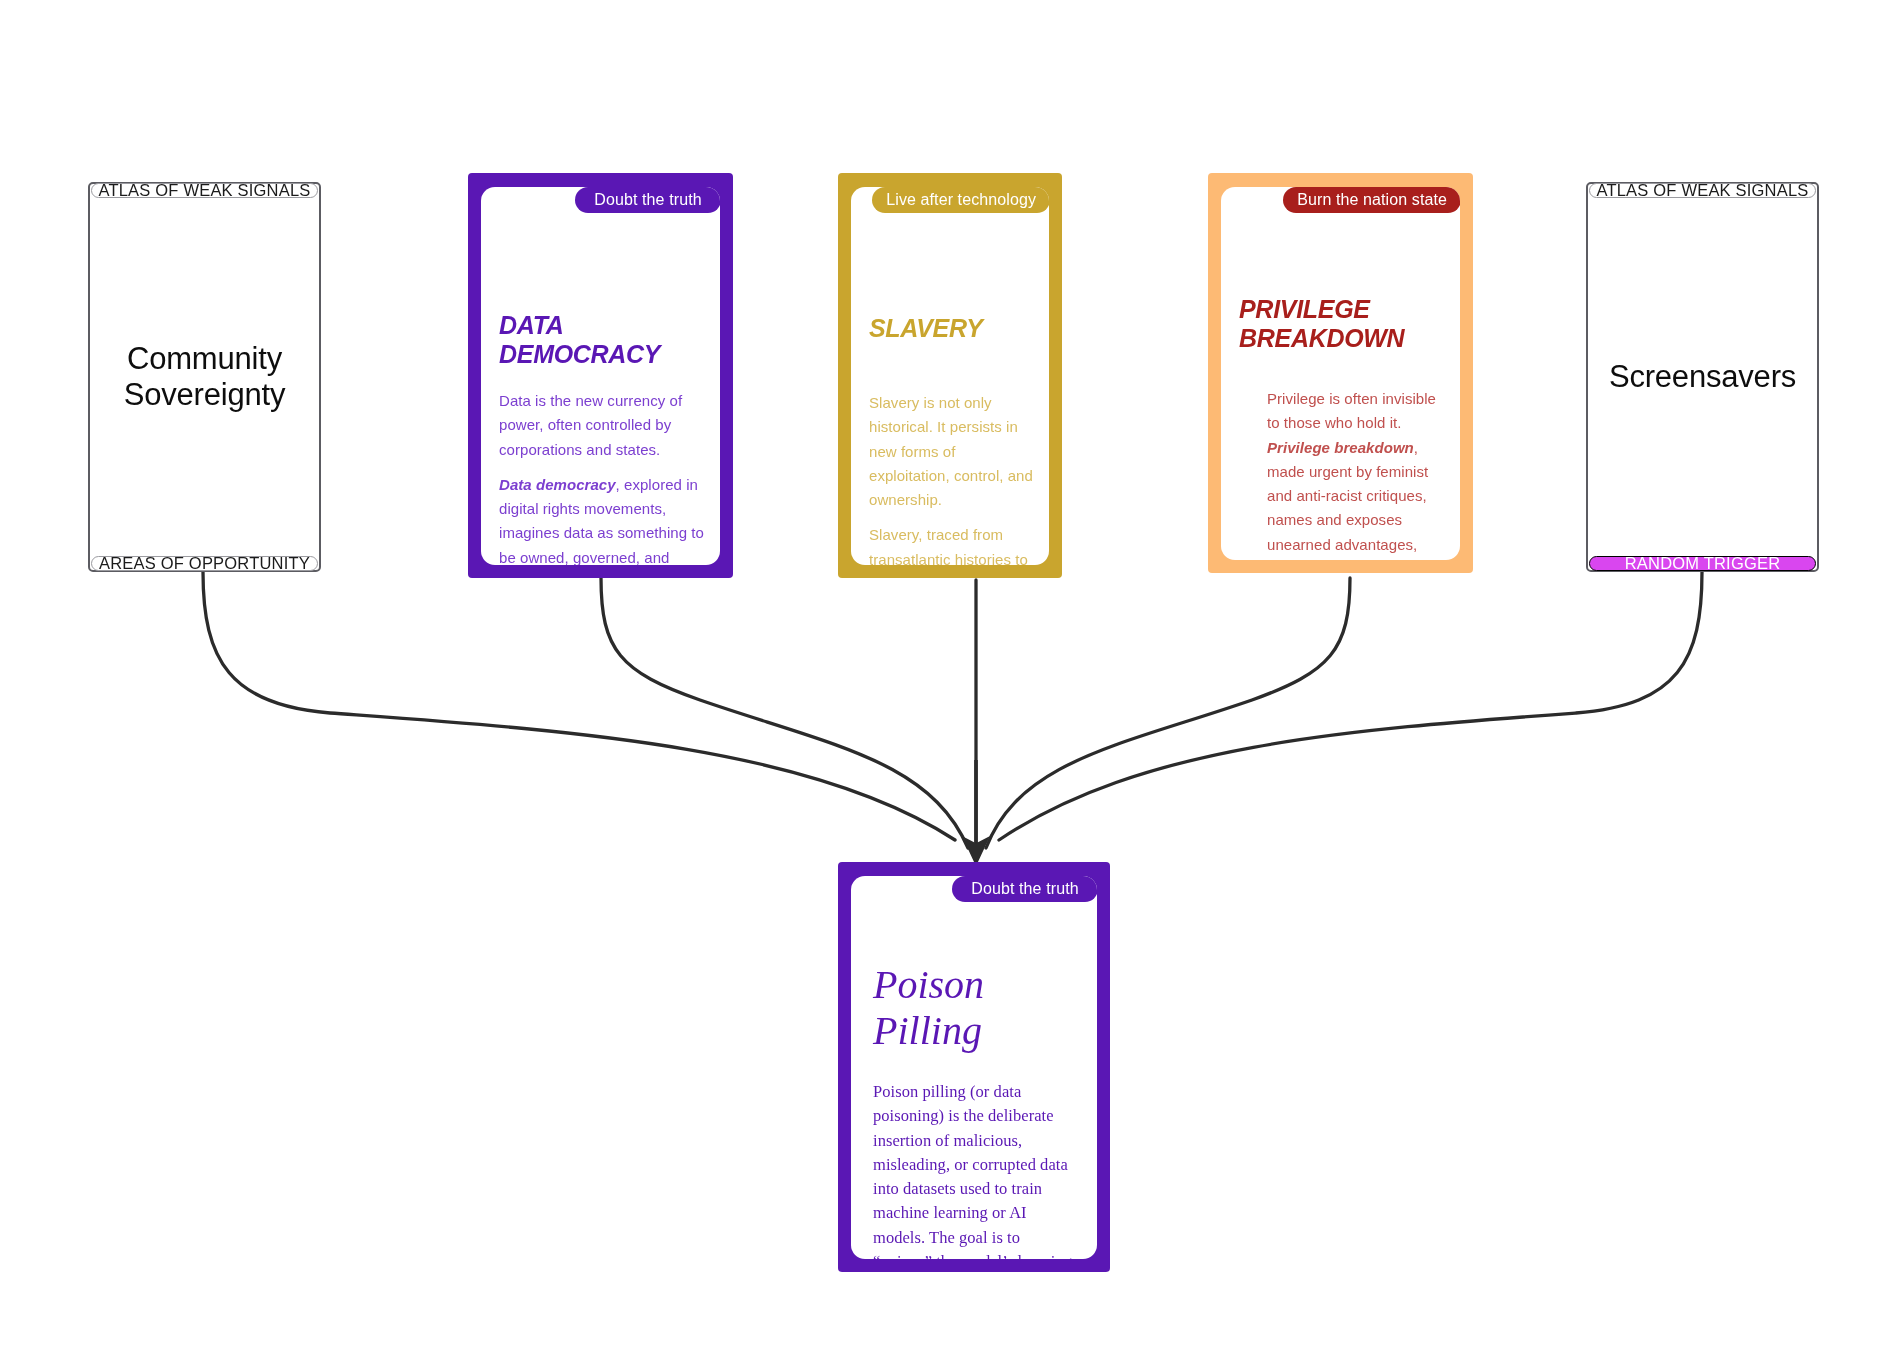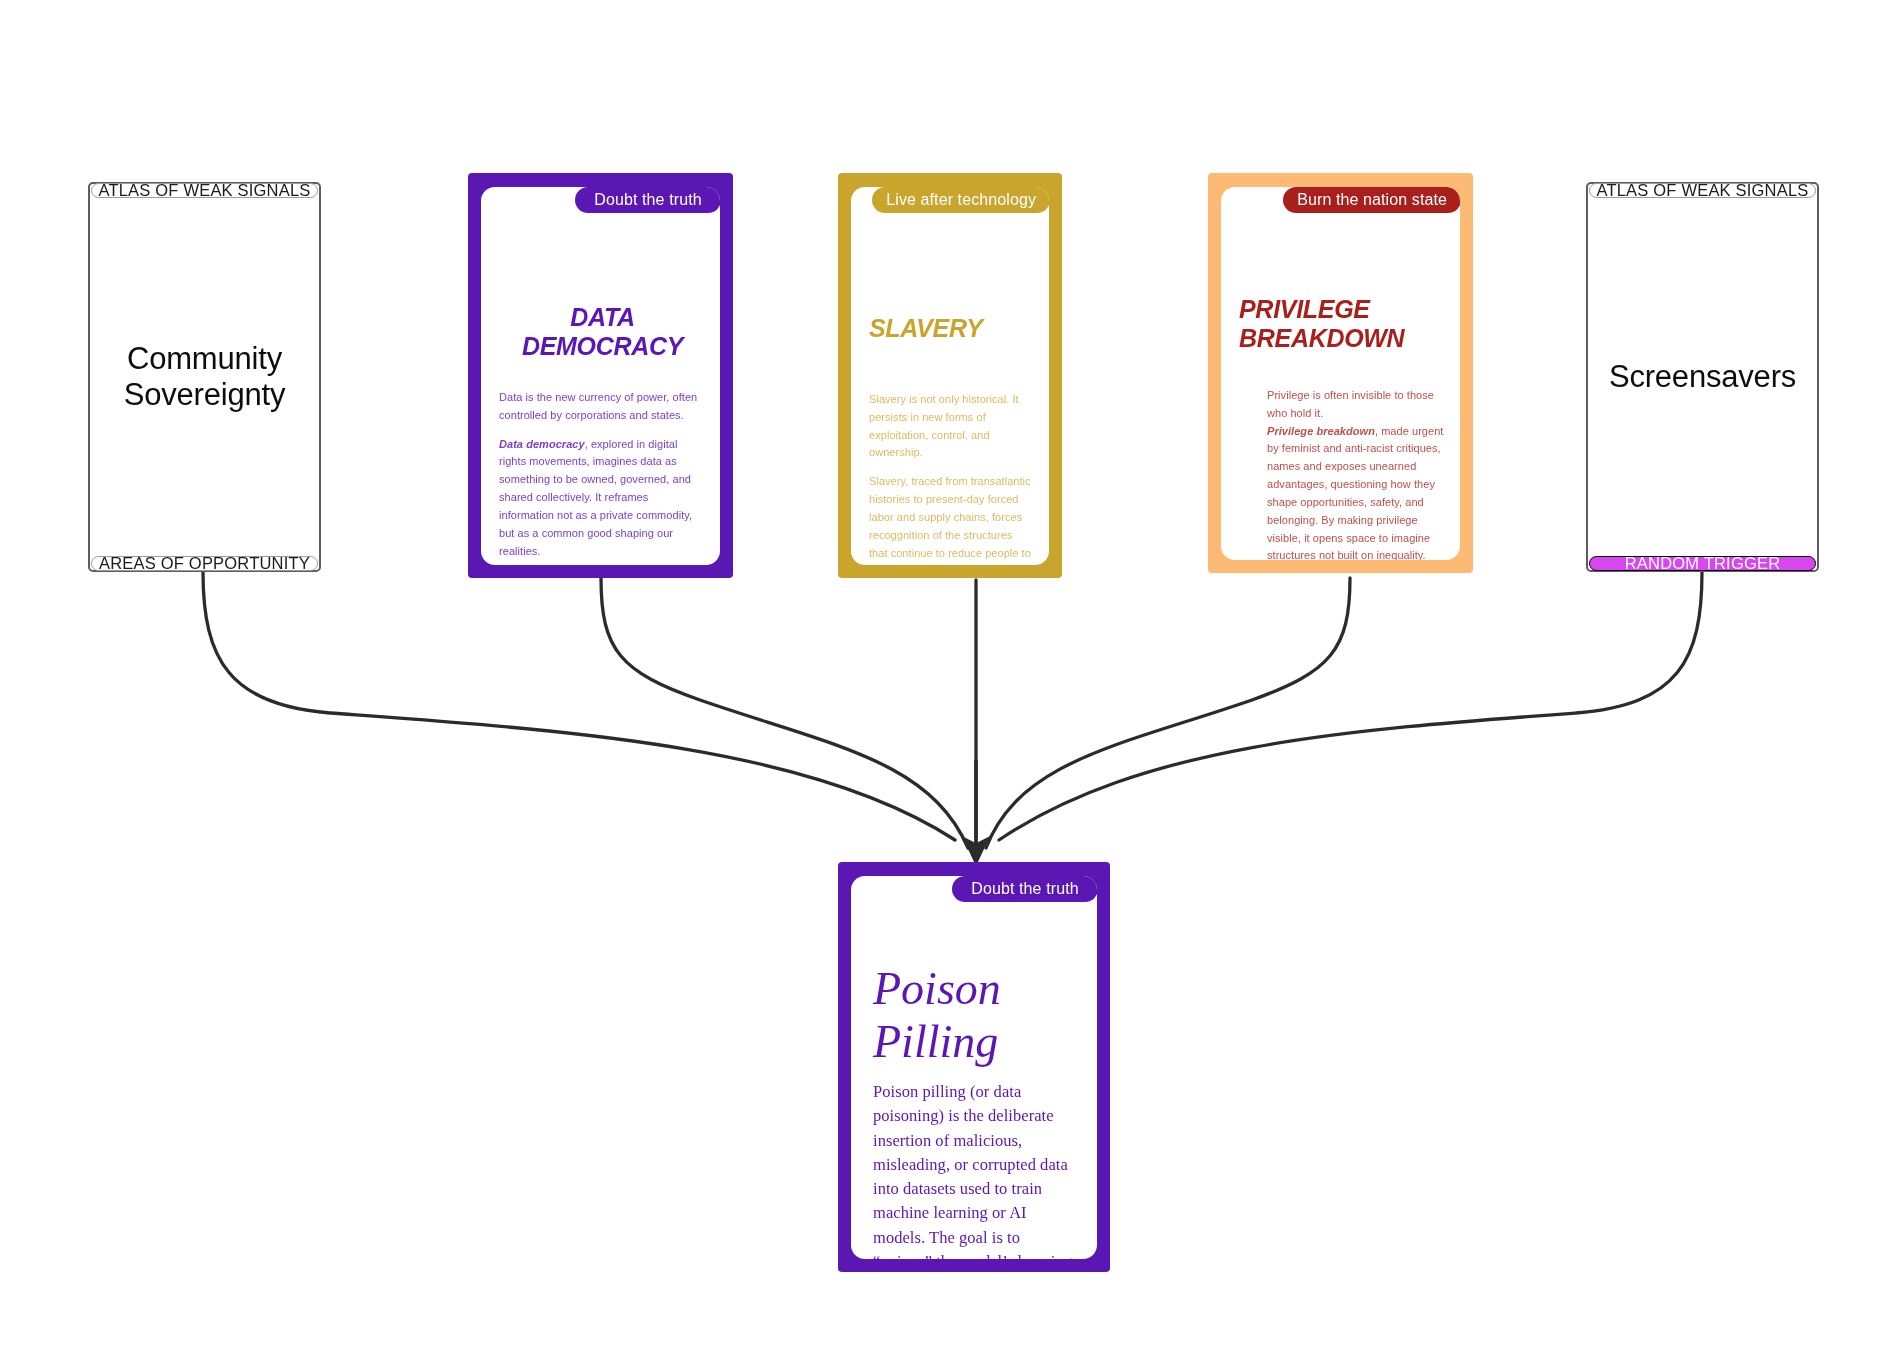--- a/index.html
+++ b/index.html
@@ -114,45 +114,45 @@
     font-style: italic;
     font-weight: 700;
     font-size: 25px;
     line-height: 1.16;
     letter-spacing: -0.3px;
   }
   .signal-body {
     position: absolute;
     left: 18px;
     right: 16px;
-    font-size: 11px;
+    font-size: 15px;
     line-height: 1.62;
     letter-spacing: 0.05px;
   }
   .signal-body p { margin: 0 0 11px 0; }
   .signal-body p:last-child { margin-bottom: 0; }
   .signal-body b { font-weight: 700; font-style: italic; }
 
   
-  #card-data-democracy .signal-title { top: 116px; text-align: center; }
+  #card-data-democracy .signal-title { top: 124px; }
   #card-data-democracy .signal-body  { top: 202px; }
   #card-slavery .signal-title { top: 127px; }
   #card-slavery .signal-body  { top: 204px; }
   #card-privilege .signal-title { top: 108px; }
   #card-privilege .signal-body  { top: 200px; margin-left: 28px; }
 
   
   #card-poison .signal-title {
     top: 86px;
     left: 22px;
     right: 16px;
     font-family: "Liberation Serif", "DejaVu Serif", serif;
     font-style: italic;
     font-weight: 400;
-    font-size: 46px;
+    font-size: 40px;
     letter-spacing: 0px;
   }
   #card-poison .signal-body {
     top: 204px;
     left: 22px;
     right: 20px;
     font-family: "Liberation Serif", "DejaVu Serif", serif;
     font-size: 16.5px;
     line-height: 1.47;
     letter-spacing: 0.05px;

